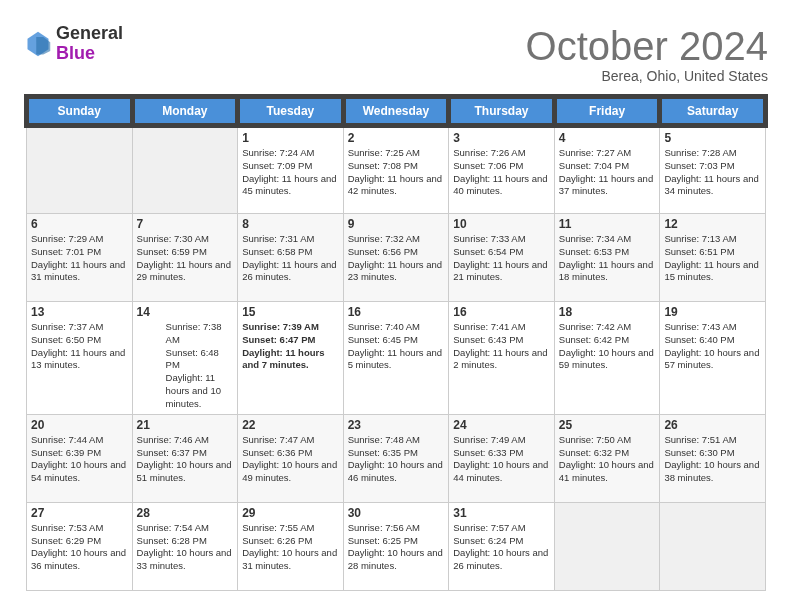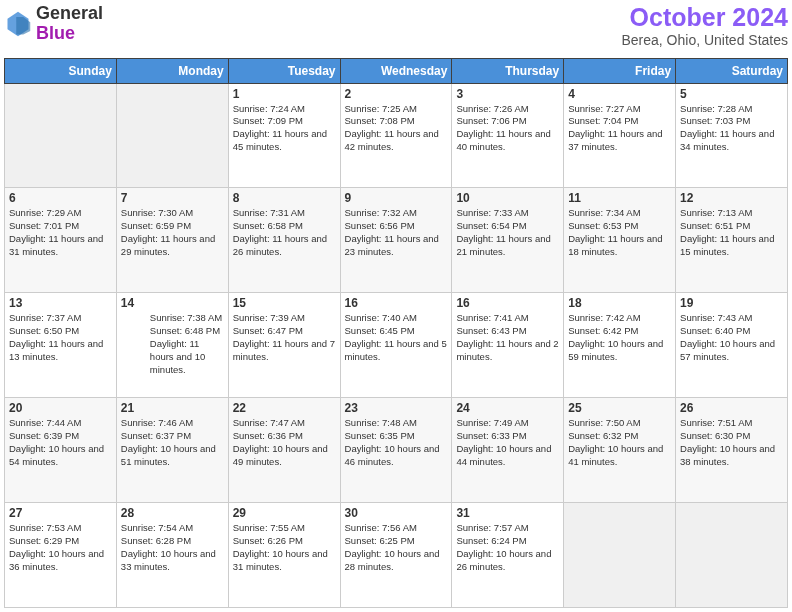--- a/index.html
+++ b/index.html
@@ -6,21 +6,21 @@
     body {
       font-family: Arial, sans-serif;
       background: #fff;
       width: 792px;
       height: 612px;
       overflow: hidden;
     }
     .page {
       width: 792px;
       height: 612px;
-      padding: 4px;
+      padding: 24px;
       display: flex;
       flex-direction: column;
     }
     .header {
       display: flex;
       justify-content: space-between;
       align-items: flex-start;
       margin-bottom: 10px;
     }
     .logo {
@@ -38,44 +38,44 @@
       color: #a21caf;
     }
     .logo-icon {
       width: 28px;
       height: 28px;
     }
     .title-block {
       text-align: right;
     }
     .month-title {
-      font-size: 25px;
-      font-weight: 700;
-      color: #8b5cf6;
+      font-size: 40px;
+      font-weight: 400;
+      color: #737373;
       line-height: 1.1;
     }
     .location-title {
       font-size: 14px;
       color: #555;
     }
     .calendar {
       flex: 1;
       border: 1px solid #ccc;
       border-collapse: collapse;
       width: 100%;
       table-layout: fixed;
     }
     .calendar thead tr th {
       background: #4a90d9;
       color: #fff;
       font-size: 12px;
       font-weight: bold;
       padding: 5px 4px;
-      border: 1px solid #404040;
-      text-align: right;
+      border: 5px solid #404040;
+      text-align: center;
     }
     .calendar tbody tr td {
       border: 1px solid #ccc;
       vertical-align: top;
       padding: 3px 4px;
       font-size: 10px;
       color: #333;
       background: #fff;
       height: 88px;
     }
@@ -217,21 +217,21 @@
 Daylight: 11 hours and 13 minutes.</div>
           </td>
           <td>
             <span class="day-num">14</span>
             <div class="cell-info" style="white-space: pre-line; margin-left: 29px;">Sunrise: 7:38 AM
 Sunset: 6:48 PM
 Daylight: 11 hours and 10 minutes.</div>
           </td>
           <td>
             <span class="day-num">15</span>
-            <div class="cell-info" style="white-space: pre-line;">Sunrise: 7:39 AM
+            <div class="cell-info" style="white-space: pre-line; font-weight: bold;">Sunrise: 7:39 AM
 Sunset: 6:47 PM
 Daylight: 11 hours and 7 minutes.</div>
           </td>
           <td>
             <span class="day-num">16</span>
             <div class="cell-info" style="white-space: pre-line;">Sunrise: 7:40 AM
 Sunset: 6:45 PM
 Daylight: 11 hours and 5 minutes.</div>
           </td>
           <td>

